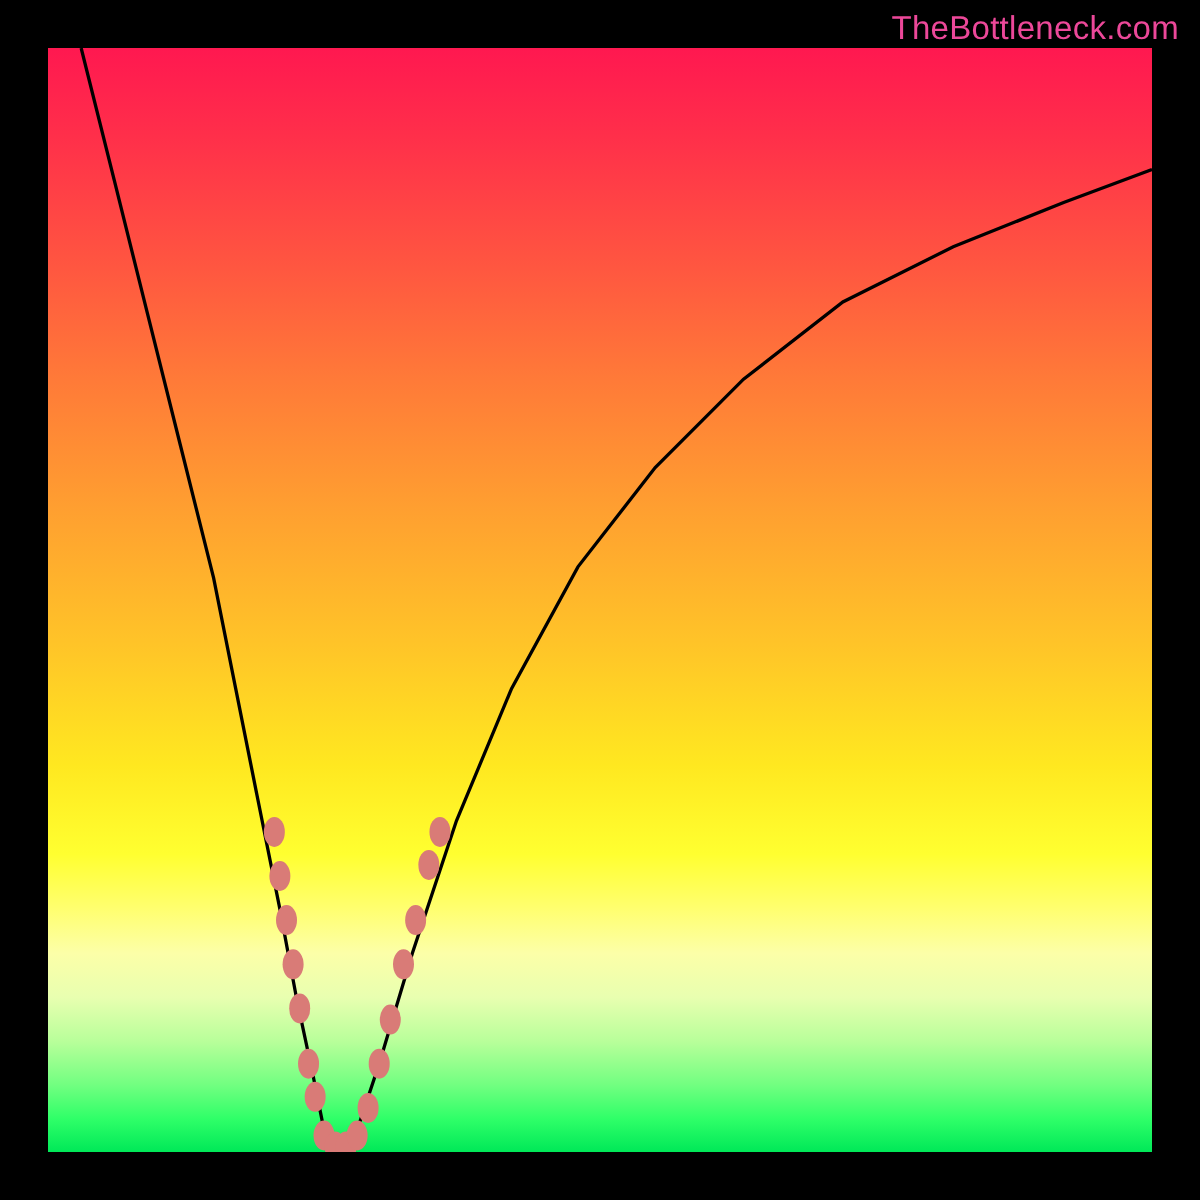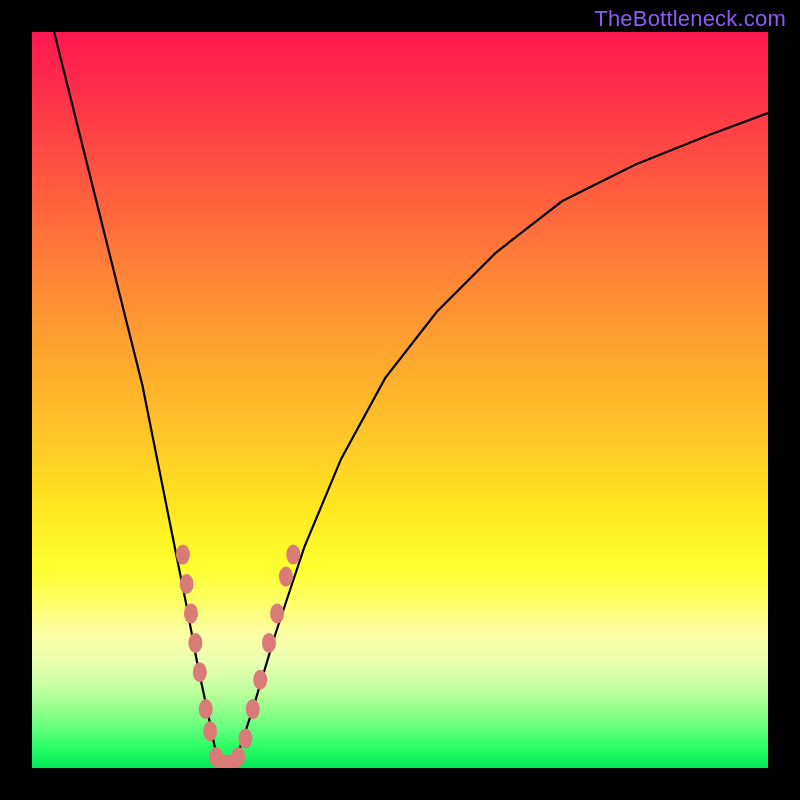--- a/index.html
+++ b/index.html
@@ -8,21 +8,21 @@
     height: 800px;
     background: #000;
     position: relative;
     font-family: Arial, sans-serif;
     overflow: hidden;
   }
   .watermark {
     position: absolute;
     top: 6px;
     right: 14px;
-    color: #8b5cf6;
+    color: #ec4899;
     font-size: 22px;
     font-weight: 500;
     z-index: 10;
     letter-spacing: 0.2px;
     text-align: center;
   }
   .chart-area {
     position: absolute;
     left: 32px;
     top: 32px;

